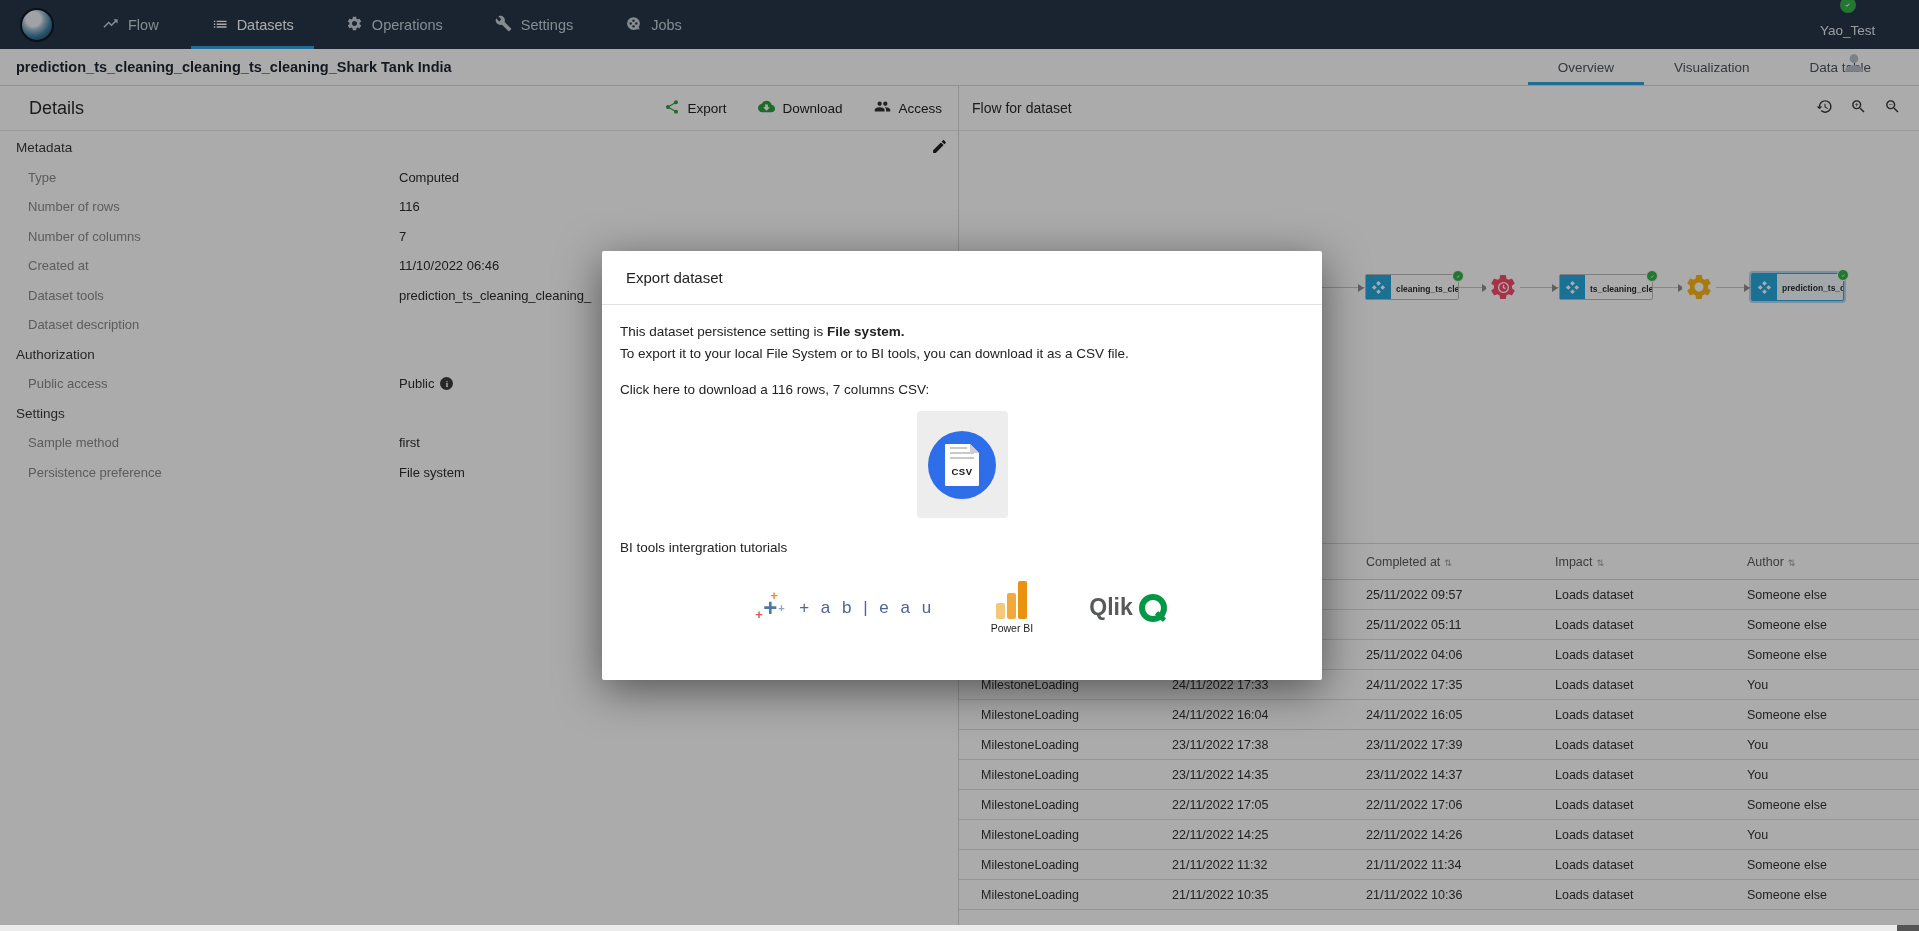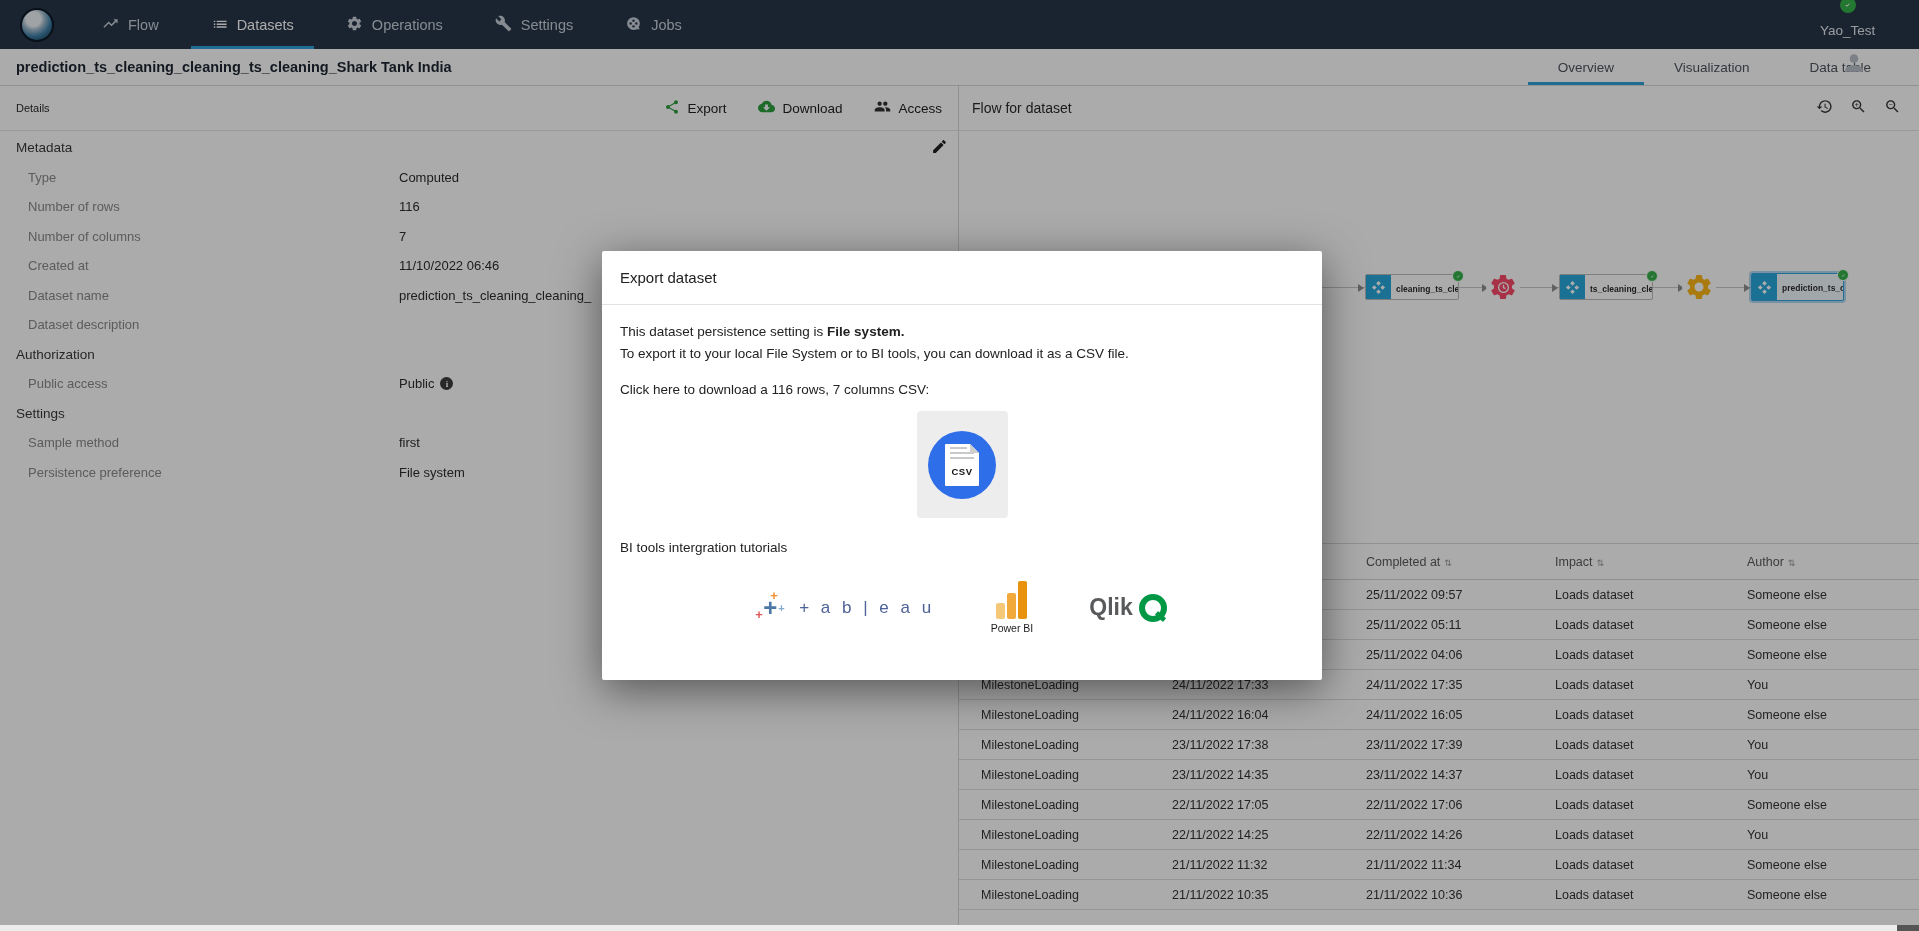--- a/index.html
+++ b/index.html
@@ -24,21 +24,21 @@
   
   .titlebar{position:absolute;top:49px;left:0;right:0;height:37px;background:#fff;border-bottom:1px solid #d8d8d8;display:flex;align-items:center;box-sizing:border-box;}
   .page-title{font-weight:bold;font-size:14.5px;color:#1e2632;margin-left:16px;}
   .tb-tabs{margin-left:auto;display:flex;height:100%;padding-right:18px;}
   .tb-tab{display:flex;align-items:center;padding:0 30px;font-size:13.5px;color:#4e555e;position:relative;cursor:pointer;}
   .tb-tab.active::after{content:"";position:absolute;left:0;right:0;bottom:0;height:3px;background:#30a3dd;}
 
   
   .left-panel{position:absolute;top:86px;left:0;width:958px;bottom:6px;background:#fff;}
   .panel-head{height:45px;border-bottom:1px solid #e5e5e5;display:flex;align-items:center;box-sizing:border-box;}
-  .panel-title{font-size:11px;color:#2b2b2b;margin-left:16px;}
+  .panel-title{font-size:18px;color:#2b2b2b;margin-left:29px;}
   .head-actions{margin-left:auto;display:flex;gap:32px;margin-right:16px;}
   .action-btn{display:flex;align-items:center;gap:7px;font-size:13.5px;color:#222;cursor:pointer;}
   .ic-green{fill:#2e9e3e;}
   .ic-dark{fill:#333;}
   .edit-pencil{position:absolute;top:52px;left:931px;cursor:pointer;}
   .meta{position:absolute;top:47px;left:0;right:0;}
   .mrow{height:29.5px;display:flex;align-items:center;font-size:13px;position:relative;}
   .mrow.section span.ml{padding-left:16px;color:#3a3a3a;font-size:13.5px;}
   .mrow.field span.ml{padding-left:28px;color:#8a8a8a;}
   .mv{position:absolute;left:399px;color:#2d2d2d;display:flex;align-items:center;gap:6px;}
@@ -73,21 +73,21 @@
   .sort{font-size:9px;color:#999;margin-left:4px;font-family:"DejaVu Sans",sans-serif;}
 
   
   .bottom-strip{position:absolute;left:0;right:0;bottom:0;height:6px;background:#ececec;z-index:60;}
   .bottom-thumb{position:absolute;right:0;top:0;width:22px;height:6px;background:#555;}
 
   
   .overlay{position:absolute;inset:0;background:rgba(0,0,0,0.33);z-index:50;}
   .modal{position:absolute;left:602px;top:251px;width:720px;height:429px;background:#fff;z-index:70;border-radius:2px;
          box-shadow:0 10px 44px rgba(0,0,0,.5);box-sizing:border-box;}
-  .modal-head{height:54px;border-bottom:1px solid #e2e2e2;display:flex;align-items:center;padding:0 18px;font-size:15px;color:#222;box-sizing:border-box;}
+  .modal-head{height:54px;border-bottom:1px solid #e2e2e2;display:flex;align-items:center;padding:0 24px;font-size:15px;color:#222;box-sizing:border-box;}
   .modal-body{padding:16px 18px 0;}
   .mline{font-size:13.5px;color:#222;line-height:22px;margin:0;}
   .mline3{margin-top:14px;}
   .csv-card{width:91px;height:107px;background:#ededed;border-radius:4px;margin:10px auto 0;display:flex;align-items:center;justify-content:center;cursor:pointer;}
   .csv-circle{width:68px;height:68px;border-radius:50%;background:#2e6ee8;display:flex;align-items:center;justify-content:center;}
   .csv-doc{width:34px;height:42px;background:#fff;position:relative;border-radius:1px;}
   .csv-doc::before{content:"";position:absolute;top:0;right:0;border-top:9px solid #2e6ee8;border-left:9px solid transparent;}
   .csv-doc::after{content:"";position:absolute;top:0;right:0;border-bottom:9px solid #cfcfcf;border-right:9px solid transparent;}
   .dline{height:2px;background:#c9c9c9;margin:3px 5px 0;}
   .dline.short{margin-right:12px;}
@@ -232,21 +232,21 @@
         </div>
       <div class="mrow field">
           <span class="ml">Number of columns</span>
           <span class="mv">7</span>
         </div>
       <div class="mrow field">
           <span class="ml">Created at</span>
           <span class="mv">11/10/2022 06:46</span>
         </div>
       <div class="mrow field">
-          <span class="ml">Dataset name</span>
+          <span class="ml">Dataset tools</span>
           <span class="mv">prediction_ts_cleaning_cleaning_</span>
         </div>
       <div class="mrow field">
           <span class="ml">Dataset description</span>
           <span class="mv"></span>
         </div>
       <div class="mrow section">
           <span class="ml">Authorization</span>
         </div>
       <div class="mrow field">

